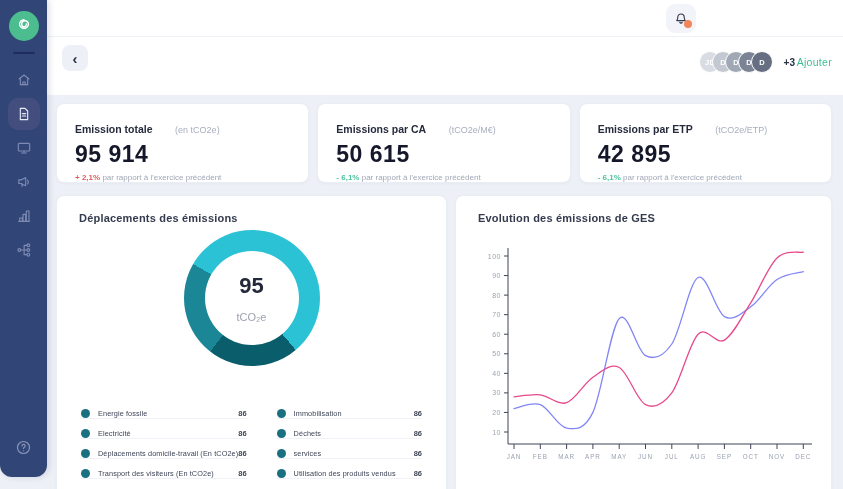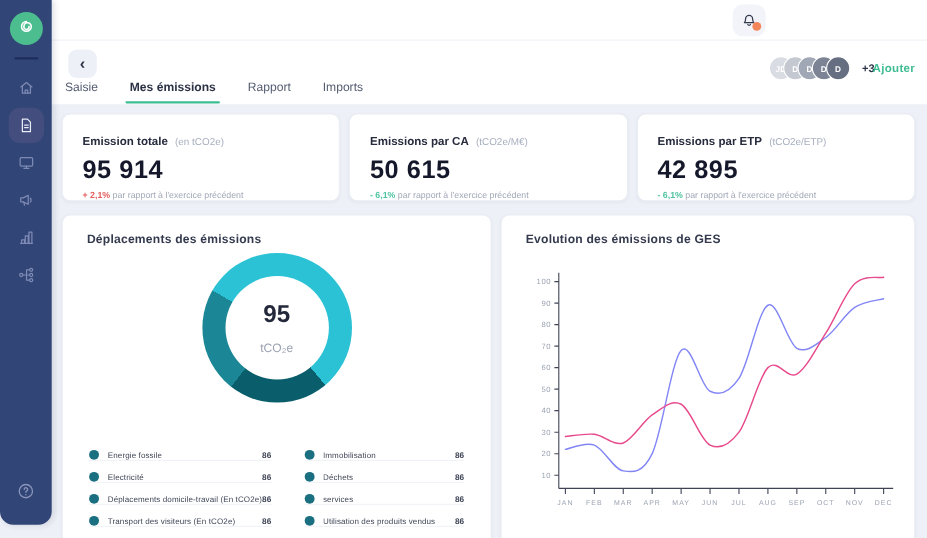--- a/index.html
+++ b/index.html
@@ -18,39 +18,39 @@
   .back-btn { position:absolute; left:15px; top:8px; width:26px; height:26px; border:none; border-radius:8px; background:#EDF1F7; color:#2B3245; font-size:15px; font-weight:bold; cursor:pointer; display:flex; align-items:center; justify-content:center; }
   .title { position:absolute; left:50px; top:10px; font-size:15px; font-weight:700; color:#2B3245; letter-spacing:.2px; }
   .tabs { position:absolute; left:10px; bottom:9px; display:flex; gap:25px; }
   .tab { position:relative; font-size:11px; color:#555D72; cursor:pointer; padding:0 2px; }
   .tab.active { color:#2B3245; font-weight:700; }
   .tab.active::after { content:""; position:absolute; left:-2px; right:-2px; bottom:-8px; height:2.5px; border-radius:2px; background:#3EBD92; }
   .avatars { position:absolute; right:70px; top:14px; display:flex; }
   .avatar { width:22px; height:22px; border-radius:50%; border:1.5px solid #fff; margin-left:-9px; display:flex; align-items:center; justify-content:center; font-size:7.5px; font-weight:700; color:#fff; letter-spacing:.3px; cursor:pointer; }
   .avatar:first-child { margin-left:0; }
   .more { position:absolute; right:48px; top:20px; font-size:10px; font-weight:700; color:#2B3245; }
-  .ajouter { position:absolute; right:11px; top:19px; border:none; background:none; font-size:10.5px; font-weight:700; color:#3EBD92; cursor:pointer; letter-spacing:.3px; font-family:inherit;padding-left:28px; }
+  .ajouter { position:absolute; right:11px; top:19px; border:none; background:none; font-size:10.5px; font-weight:400; color:#3EBD92; cursor:pointer; letter-spacing:.3px; font-family:inherit;padding-left:28px; }
 
   
   .sidebar { position:absolute; left:0; top:0; width:47px; height:477px; background:#314677; border-radius:0 0 12px 12px; display:flex; flex-direction:column; align-items:center; z-index:5; box-shadow:2px 0 6px rgba(30,40,80,.15); }
   .logo { width:30px; height:30px; margin-top:11px; border-radius:50%; background:#4CBD8E; display:flex; align-items:center; justify-content:center; color:#fff; cursor:pointer; }
   .sb-divider { width:22px; height:2px; background:#1E2D5C; margin:11px 0 10px; border-radius:1px; }
   .sidenav { display:flex; flex-direction:column; align-items:center; }
   .nav-item { width:32px; height:32px; border-radius:10px; display:flex; align-items:center; justify-content:center; color:#7E89B4; cursor:pointer; margin-bottom:2px; }
   .nav-item .ic { display:flex; }
   .nav-item.active { background:#434D7E; color:#E8ECF6; }
   .sb-help { margin-top:auto; margin-bottom:14px; width:28px; height:28px; display:flex; align-items:center; justify-content:center; color:#8A94BC; cursor:pointer; }
 
   
   .content { position:absolute; left:47px; top:95px; right:0; bottom:0; background:#EDF0F6; overflow:hidden; }
   .card { background:#fff; border:1px solid #E9EDF4; border-radius:8px; box-shadow:0 1px 3px rgba(40,50,80,.04); }
   .kpi-row { position:absolute; left:9px; right:11px; top:8px; height:80px; display:flex; gap:8px; }
   .kpi { flex:1; padding:15px 18px 0; }
   .kpi-title { font-size:10.5px; font-weight:700; color:#262B3D; }
-  .kpi-unit { font-size:9px; color:#A7AEBE; margin-left:4px; }
+  .kpi-unit { font-size:9px; color:#A7AEBE; margin-left:20px; }
   .kpi-value { font-size:23px; font-weight:700; color:#15182A; letter-spacing:.5px; margin-top:4px; }
   .kpi-delta { font-size:8px; color:#A0A7B6; margin-top:5px; }
   .kpi-delta b { font-weight:700; }
 
   .donut-card { position:absolute; left:9px; top:100px; width:391px; height:400px; }
   .line-card { position:absolute; left:408px; top:100px; width:377px; height:400px; }
   .card h2 { font-size:11px; font-weight:600; color:#343B4E; padding:16px 0 0 22px; letter-spacing:.2px; }
 
   .donut { position:relative; width:136px; height:136px; border-radius:50%; margin:6px auto 0; }
   .donut-center { position:absolute; left:50%; top:50%; width:94px; height:94px; margin:-47px 0 0 -47px; background:#fff; border-radius:50%; display:flex; flex-direction:column; align-items:center; justify-content:center; }
@@ -80,26 +80,20 @@
           </svg>
         </span>
       <span class="bell-dot"></span>
     </button>
   </div>
 
   <div class="header">
     <button class="back-btn">
       <span>‹</span>
     </button>
-    <div class="tabs" id="tabs">
-        <div class="tab">Saisie</div>
-        <div class="tab active">Mes émissions</div>
-        <div class="tab">Rapport</div>
-        <div class="tab">Imports</div>
-      </div>
     <div class="avatars" id="avatars">
         <span class="avatar" style="background: rgb(217, 220, 226);">JD</span>
         <span class="avatar" style="background: rgb(195, 200, 209);">D</span>
         <span class="avatar" style="background: rgb(160, 167, 181);">D</span>
         <span class="avatar" style="background: rgb(123, 131, 149);">D</span>
         <span class="avatar" style="background: rgb(102, 110, 130);">D</span>
       </div>
     <span class="more">+3</span>
     <button class="ajouter">Ajouter</button>
   </div>

